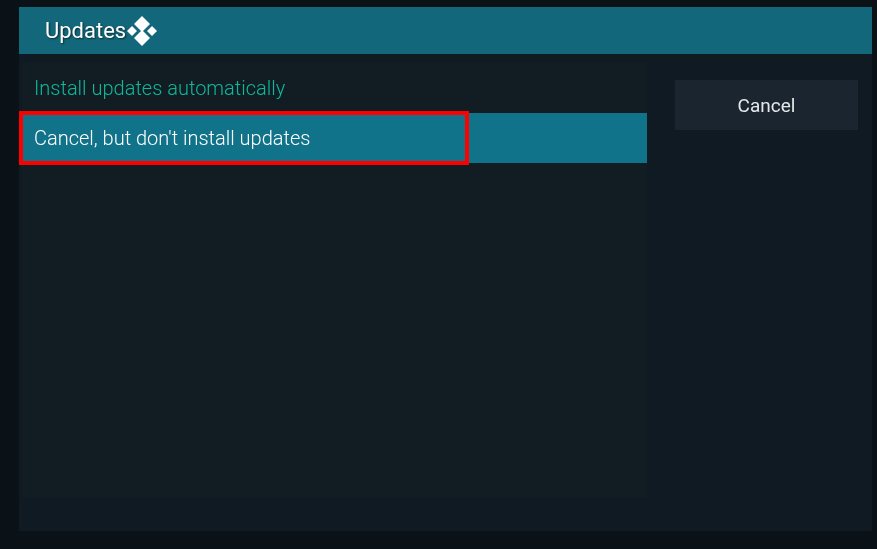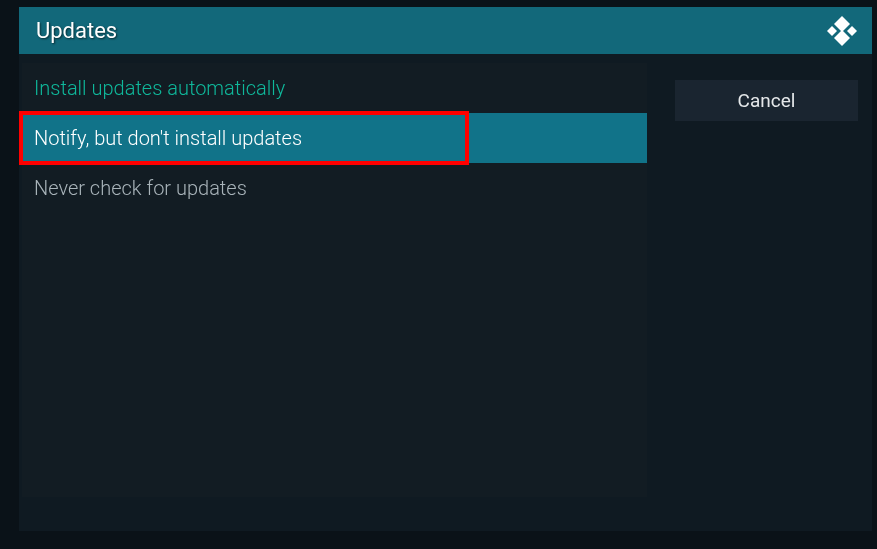--- a/index.html
+++ b/index.html
@@ -21,22 +21,22 @@
       top: 7px;
       width: 853px;
       height: 524px;
       background: #0f1a22;
     }
     .header {
       height: 47px;
       background: #12687a;
       display: flex;
       align-items: center;
-      justify-content: space-between;
-      padding: 0 14px 0 17px;
+      justify-content: flex-start;
+      padding: 0 14px 0 26px;
     }
     .header-title {
       color: #ffffff;
       font-size: 22px;
       font-weight: 400;
       text-shadow: 1px 1px 2px rgba(0,0,0,0.6);
     }
     .logo-icon {
       width: 32px;
       height: 32px;
@@ -89,21 +89,21 @@
       height: 54px;
       border: 4px solid #ff0000;
       pointer-events: none;
       z-index: 10;
     }
     .cancel-button {
       position: absolute;
       right: 14px;
       top: 26px;
       width: 183px;
-      height: 41px;
+      height: 50px;
       background: #1a2530;
       display: flex;
       align-items: center;
       justify-content: center;
       color: #e5e8ea;
       font-size: 19px;
       font-weight: 400;
       cursor: pointer;
     }
     .status-bar {
@@ -139,24 +139,21 @@
     </span>
   </div>
 
   <div class="content-area">
     <div class="list-panel">
       <div class="highlight-box"></div>
       <div class="list-item current">
         <span>Install updates automatically</span>
       </div>
       <div class="list-item selected">
-        <span>Notify, but don't install updates</span>
-      </div>
-      <div class="list-item normal">
-        <span>Never check for updates</span>
+        <span>Cancel, but don't install updates</span>
       </div>
     </div>
 
     <div class="cancel-button">
       <span>Cancel</span>
     </div>
 
   </div>
 </div>
 

